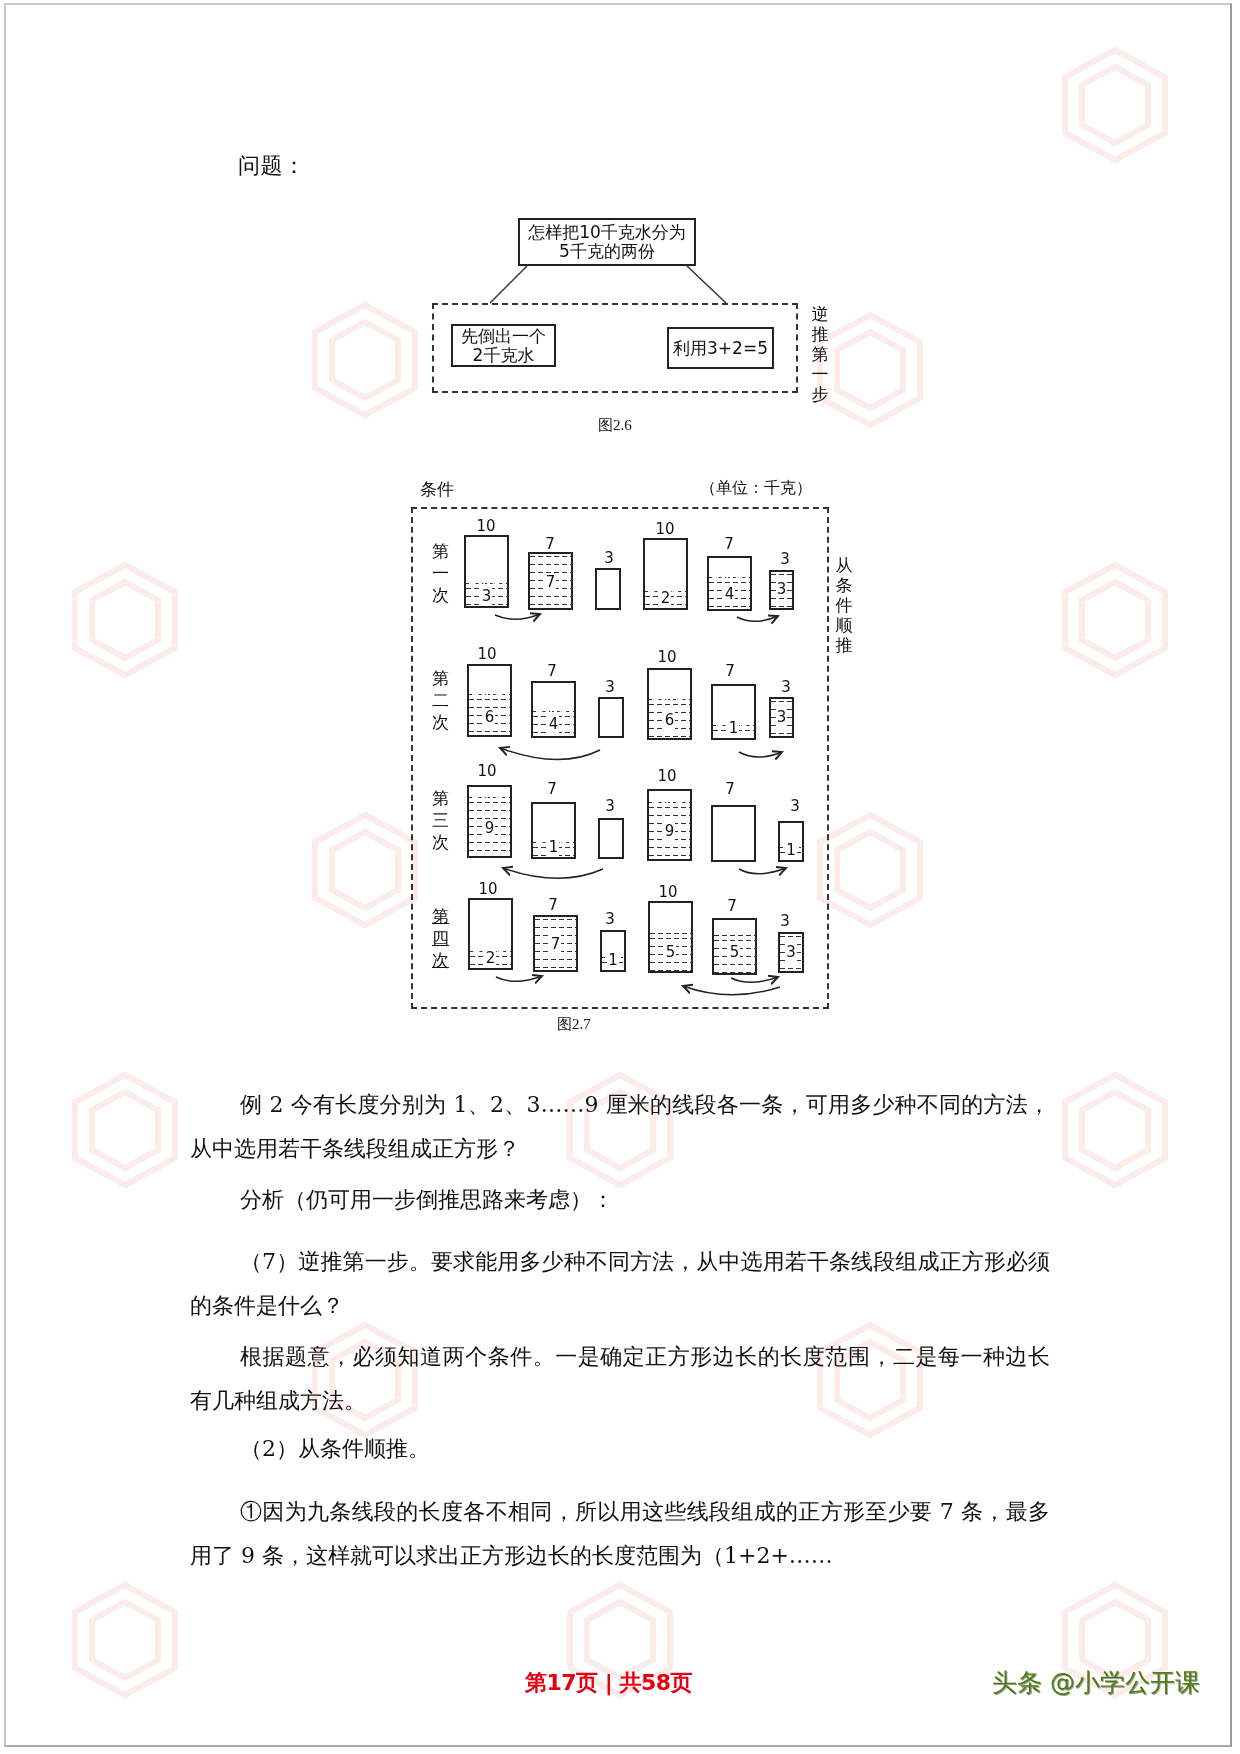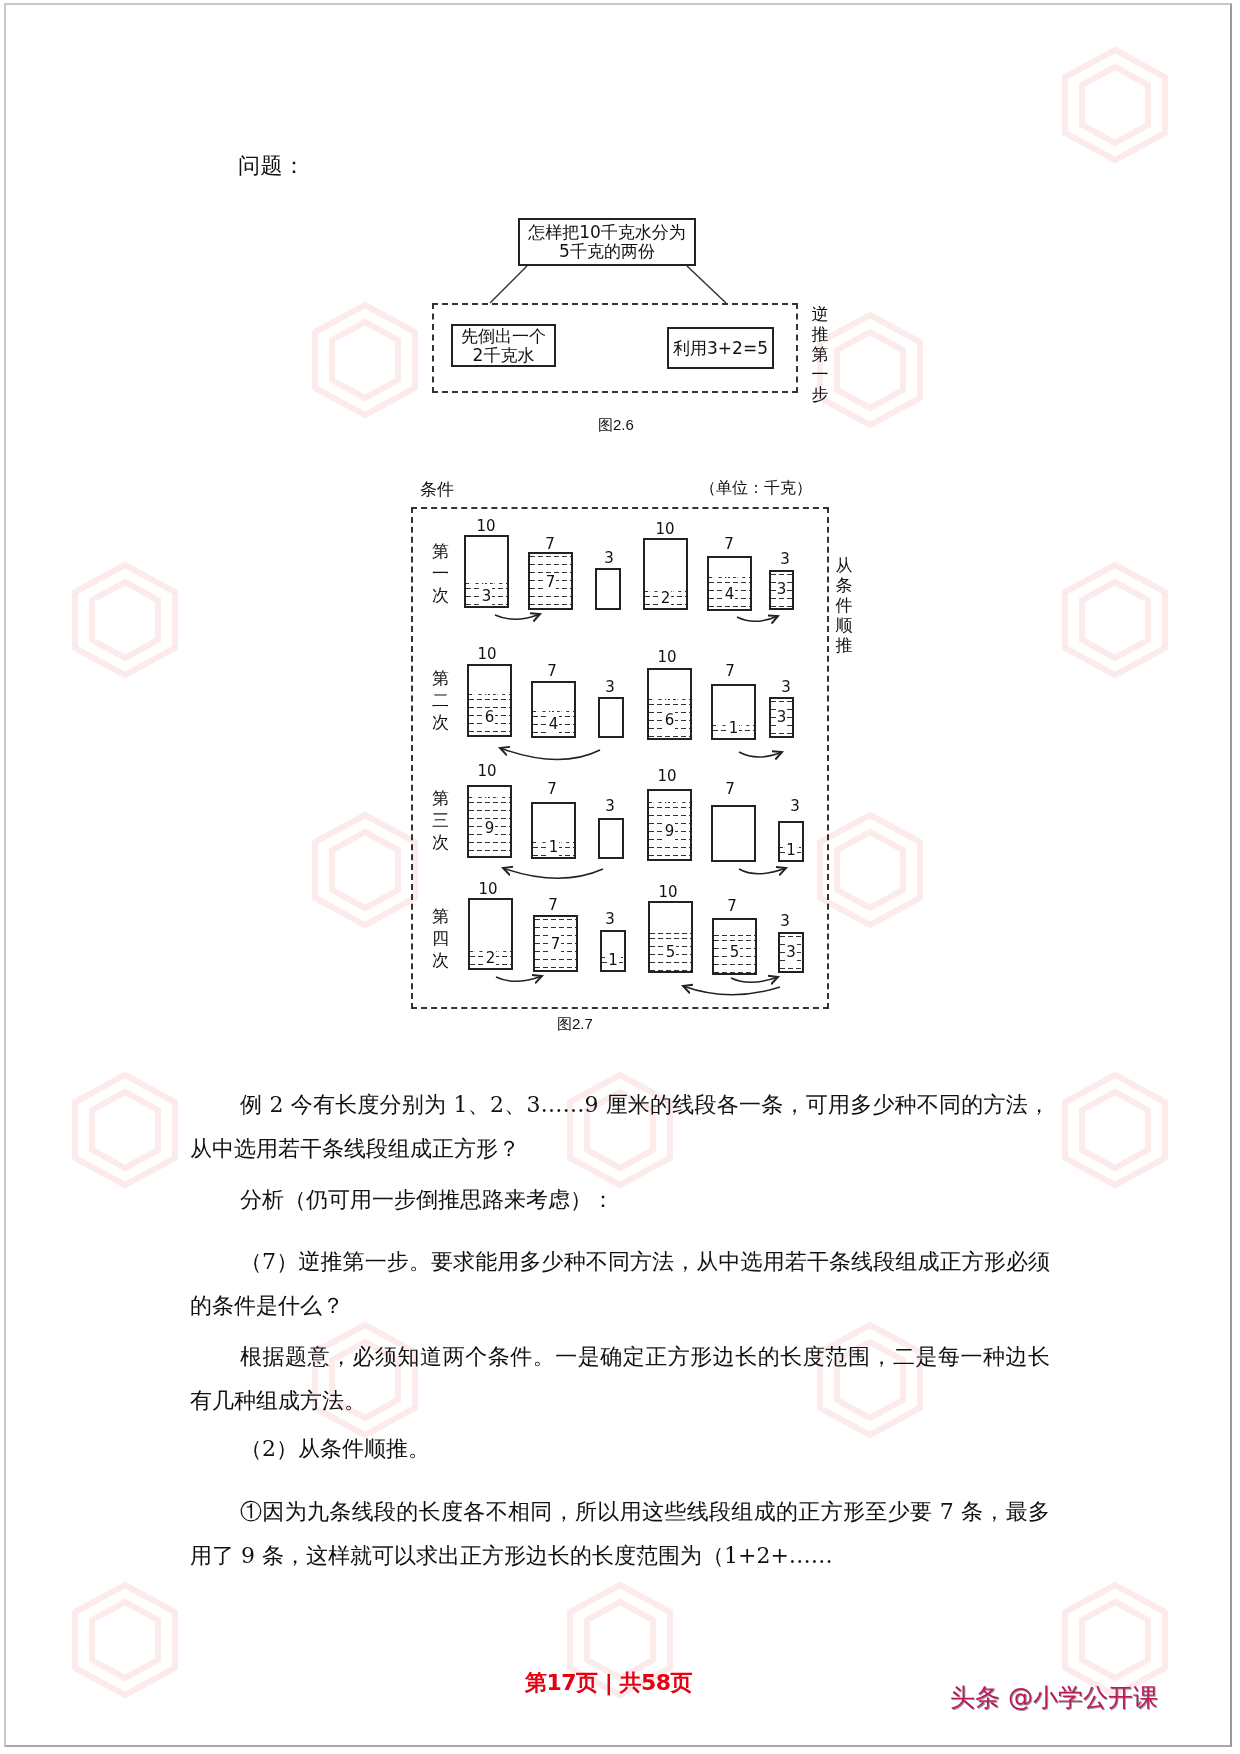--- a/index.html
+++ b/index.html
@@ -11,39 +11,39 @@
   .wm { position: absolute; width: 110px; height: 120px; opacity: 0.5; }
   .txt { position: absolute; font-size: 22px; line-height: 32px; white-space: nowrap; letter-spacing: 0.5px; }
   .para { position: absolute; left: 190px; width: 860px; font-size: 22px; line-height: 44px;
           text-indent: 50px; white-space: normal; text-align: justify; }
   .box { position: absolute; border: 2px solid #222; box-sizing: border-box; background: #fff;
          font-family: "DejaVu Sans", "Liberation Sans", sans-serif; font-size: 17px; line-height: 19px;
          text-align: center; display: flex; align-items: center; justify-content: center; }
   .dashbox { position: absolute; border: 2px dashed #333; box-sizing: border-box; }
   .vlabel { position: absolute; font-family: "DejaVu Sans", "Liberation Sans", sans-serif; font-size: 17px;
             line-height: 20px; width: 20px; text-align: center; white-space: normal; word-break: break-all; }
-  .caption { position: absolute; font-family: Liberation Sans, sans-serif; font-size: 15px; }
+  .caption { position: absolute; font-family: Liberation Serif, serif; font-size: 15px; }
   .small { position: absolute; font-family: "DejaVu Sans", "Liberation Sans", sans-serif; font-size: 15px; }
   .jug { position: absolute; border: 2px solid #222; box-sizing: border-box; background: #fff; overflow: hidden; }
   .water { position: absolute; left: 0; right: 0; bottom: 0;
            background-image: repeating-linear-gradient(to bottom, transparent 0, transparent 4px, #333 4px, #333 5px, transparent 5px, transparent 8px);
            -webkit-mask-image: repeating-linear-gradient(to right, #000 0, #000 5px, transparent 5px, transparent 8px);
            mask-image: repeating-linear-gradient(to right, #000 0, #000 5px, transparent 5px, transparent 8px);
            border-top: 1px dashed #333; }
   .wlabel { position: absolute; left: 0; right: 0; bottom: 2px; text-align: center;
             font-family: "DejaVu Sans", "Liberation Sans", sans-serif; font-size: 15px; line-height: 16px; }
   .wlabel span { background: #fff; padding: 0 1px; }
   .cap { position: absolute; font-family: "DejaVu Sans", "Liberation Sans", sans-serif; font-size: 15px; text-align: center; width: 40px; }
   .rowlabel { position: absolute; font-family: "DejaVu Sans", "Liberation Sans", sans-serif; font-size: 17px;
               line-height: 22px; width: 20px; white-space: normal; word-break: break-all; }
   svg.arrows { position: absolute; left: 0; top: 0; }
   .footer-page { position: absolute; left: 525px; top: 1668px; font-family: "DejaVu Sans", "Liberation Sans", sans-serif;
                  font-weight: bold; font-size: 22px; color: #e60012; letter-spacing: -0.5px; }
-  .footer-brand { position: absolute; left: 950px; top: 1666px; font-family: "DejaVu Sans", "Liberation Sans", sans-serif;
-                  font-size: 25px; color: #be185d; text-shadow: 1px 1px 0 #999; margin-top: 15px; }
+  .footer-brand { position: absolute; left: 992px; top: 1666px; font-family: "DejaVu Sans", "Liberation Sans", sans-serif;
+                  font-size: 25px; color: #4d7c0f; text-shadow: 1px 1px 0 #999; }
 </style>
 </head>
 <body>
 
 <div class="page-frame"></div>
 
 <svg class="wm" style="left:1060px; top:45px;" viewBox="0 0 110 120">
   <g fill="none" stroke="#f8d8d8" stroke-width="6">
       <polygon points="55,5 105,32 105,88 55,115 5,88 5,32"></polygon>
       <polygon points="55,22 88,40 88,80 55,98 22,80 22,40"></polygon>
@@ -157,21 +157,21 @@
 
 <div>
   <div class="small" style="left:420px; top:478px; font-size:17px;">条件</div>
   <div class="small" style="left:700px; top:478px; font-size:16px; font-weight:normal;">（单位：千克）</div>
   <div class="dashbox" style="left:411px; top:507px; width:418px; height:502px;"></div>
   <div class="vlabel" style="left:834px; top:555px;">从条件顺推</div>
 
   <div class="rowlabel" style="left:432px; top:540px;">第一次</div>
   <div class="rowlabel" style="left:432px; top:667px;">第二次</div>
   <div class="rowlabel" style="left:432px; top:787px;">第三次</div>
-  <div class="rowlabel" style="left:432px; top:905px;">第四次</div>
+  <div class="rowlabel" style="left:432px; top:905px;text-decoration:underline;">第四次</div>
 
   <div>
     <div class="cap" style="left:466px; top:517px;">10</div>
     <div class="jug" style="left:464px; top:535px; width:45px; height:73px;">
       <div class="water" style="height:22px;"></div>
       <div class="wlabel"><span>3</span></div>
     </div>
     <div class="cap" style="left:530px; top:535px;">7</div>
     <div class="jug" style="left:528px; top:552px; width:45px; height:58px;">
       <div class="water" style="height:56px;"></div>

